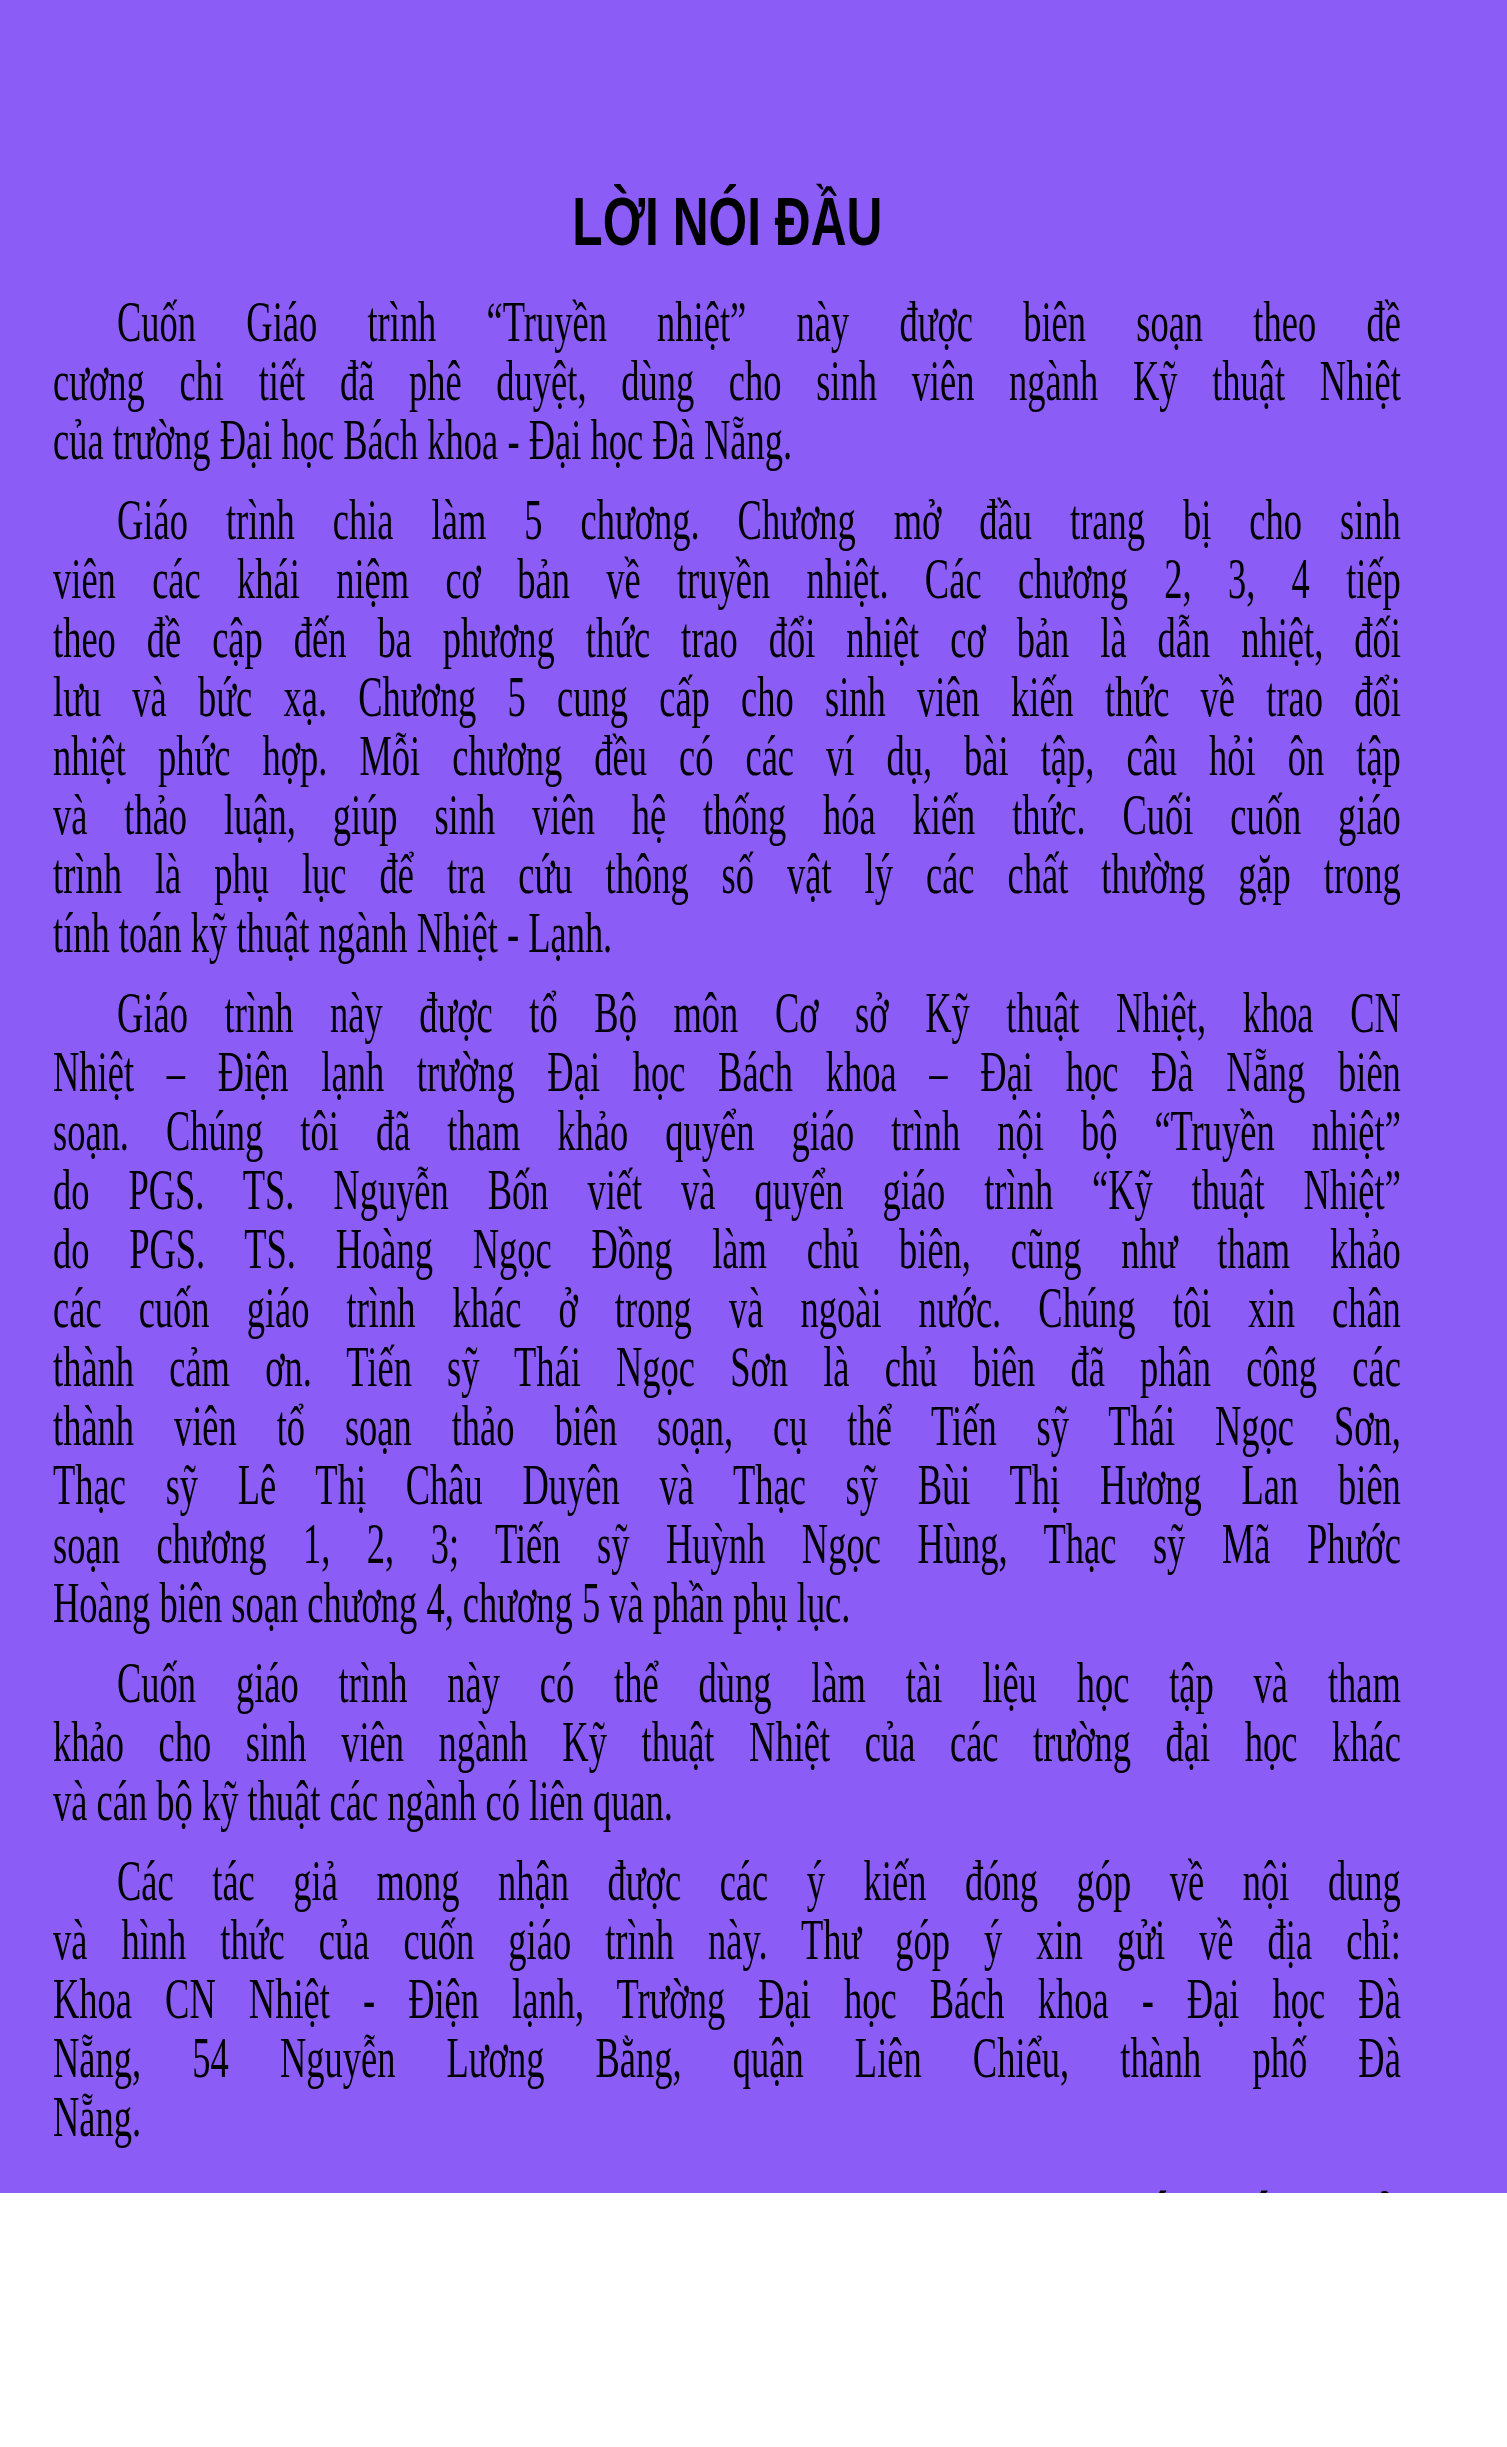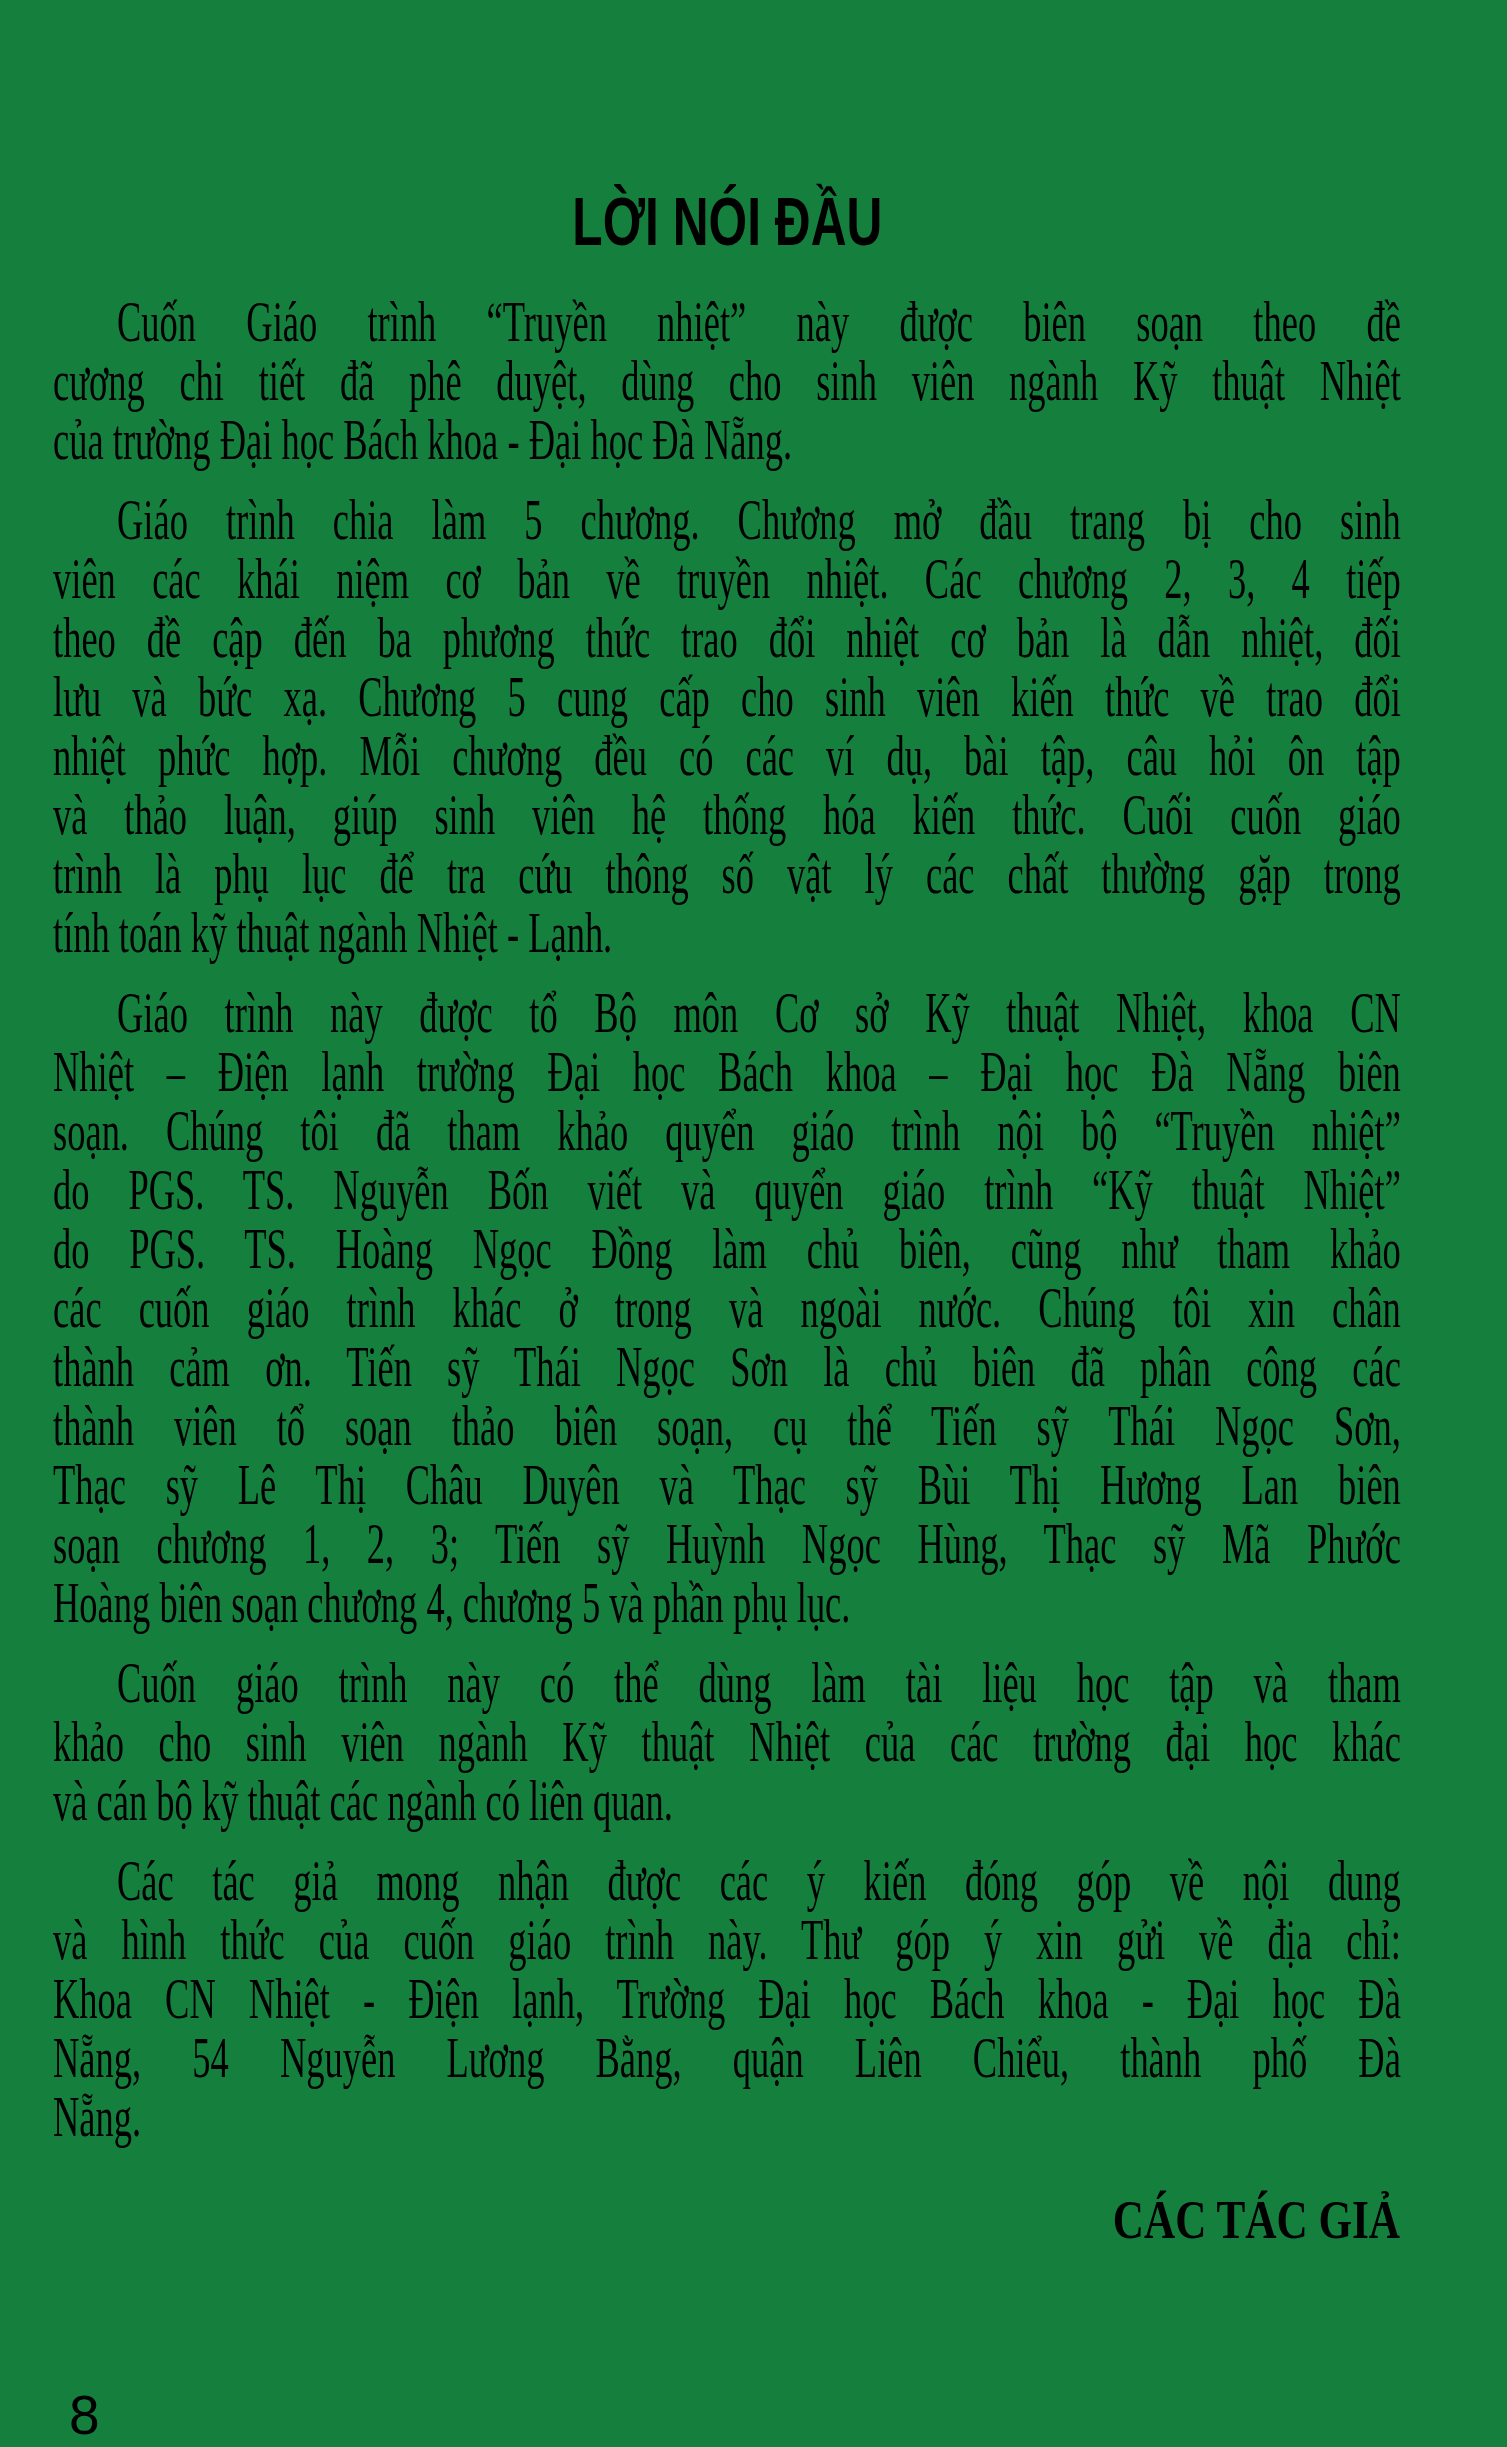--- a/index.html
+++ b/index.html
@@ -3,22 +3,22 @@
 <meta charset="utf-8">
 <style>
   html, body {
     margin: 0;
     padding: 0;
     background: #ffffff;
   }
   .page {
     position: relative;
     width: 1507px;
-    height: 2447px;
-    background: #15803d;
+    height: 2193px;
+    background: #8b5cf6;
     color: #000000;
     overflow: hidden;
     font-family: "Liberation Serif", serif;
   }
   .title-block {
     position: absolute;
     left: 53px;
     top: 185px;
     width: 1348px;
     text-align: center;

